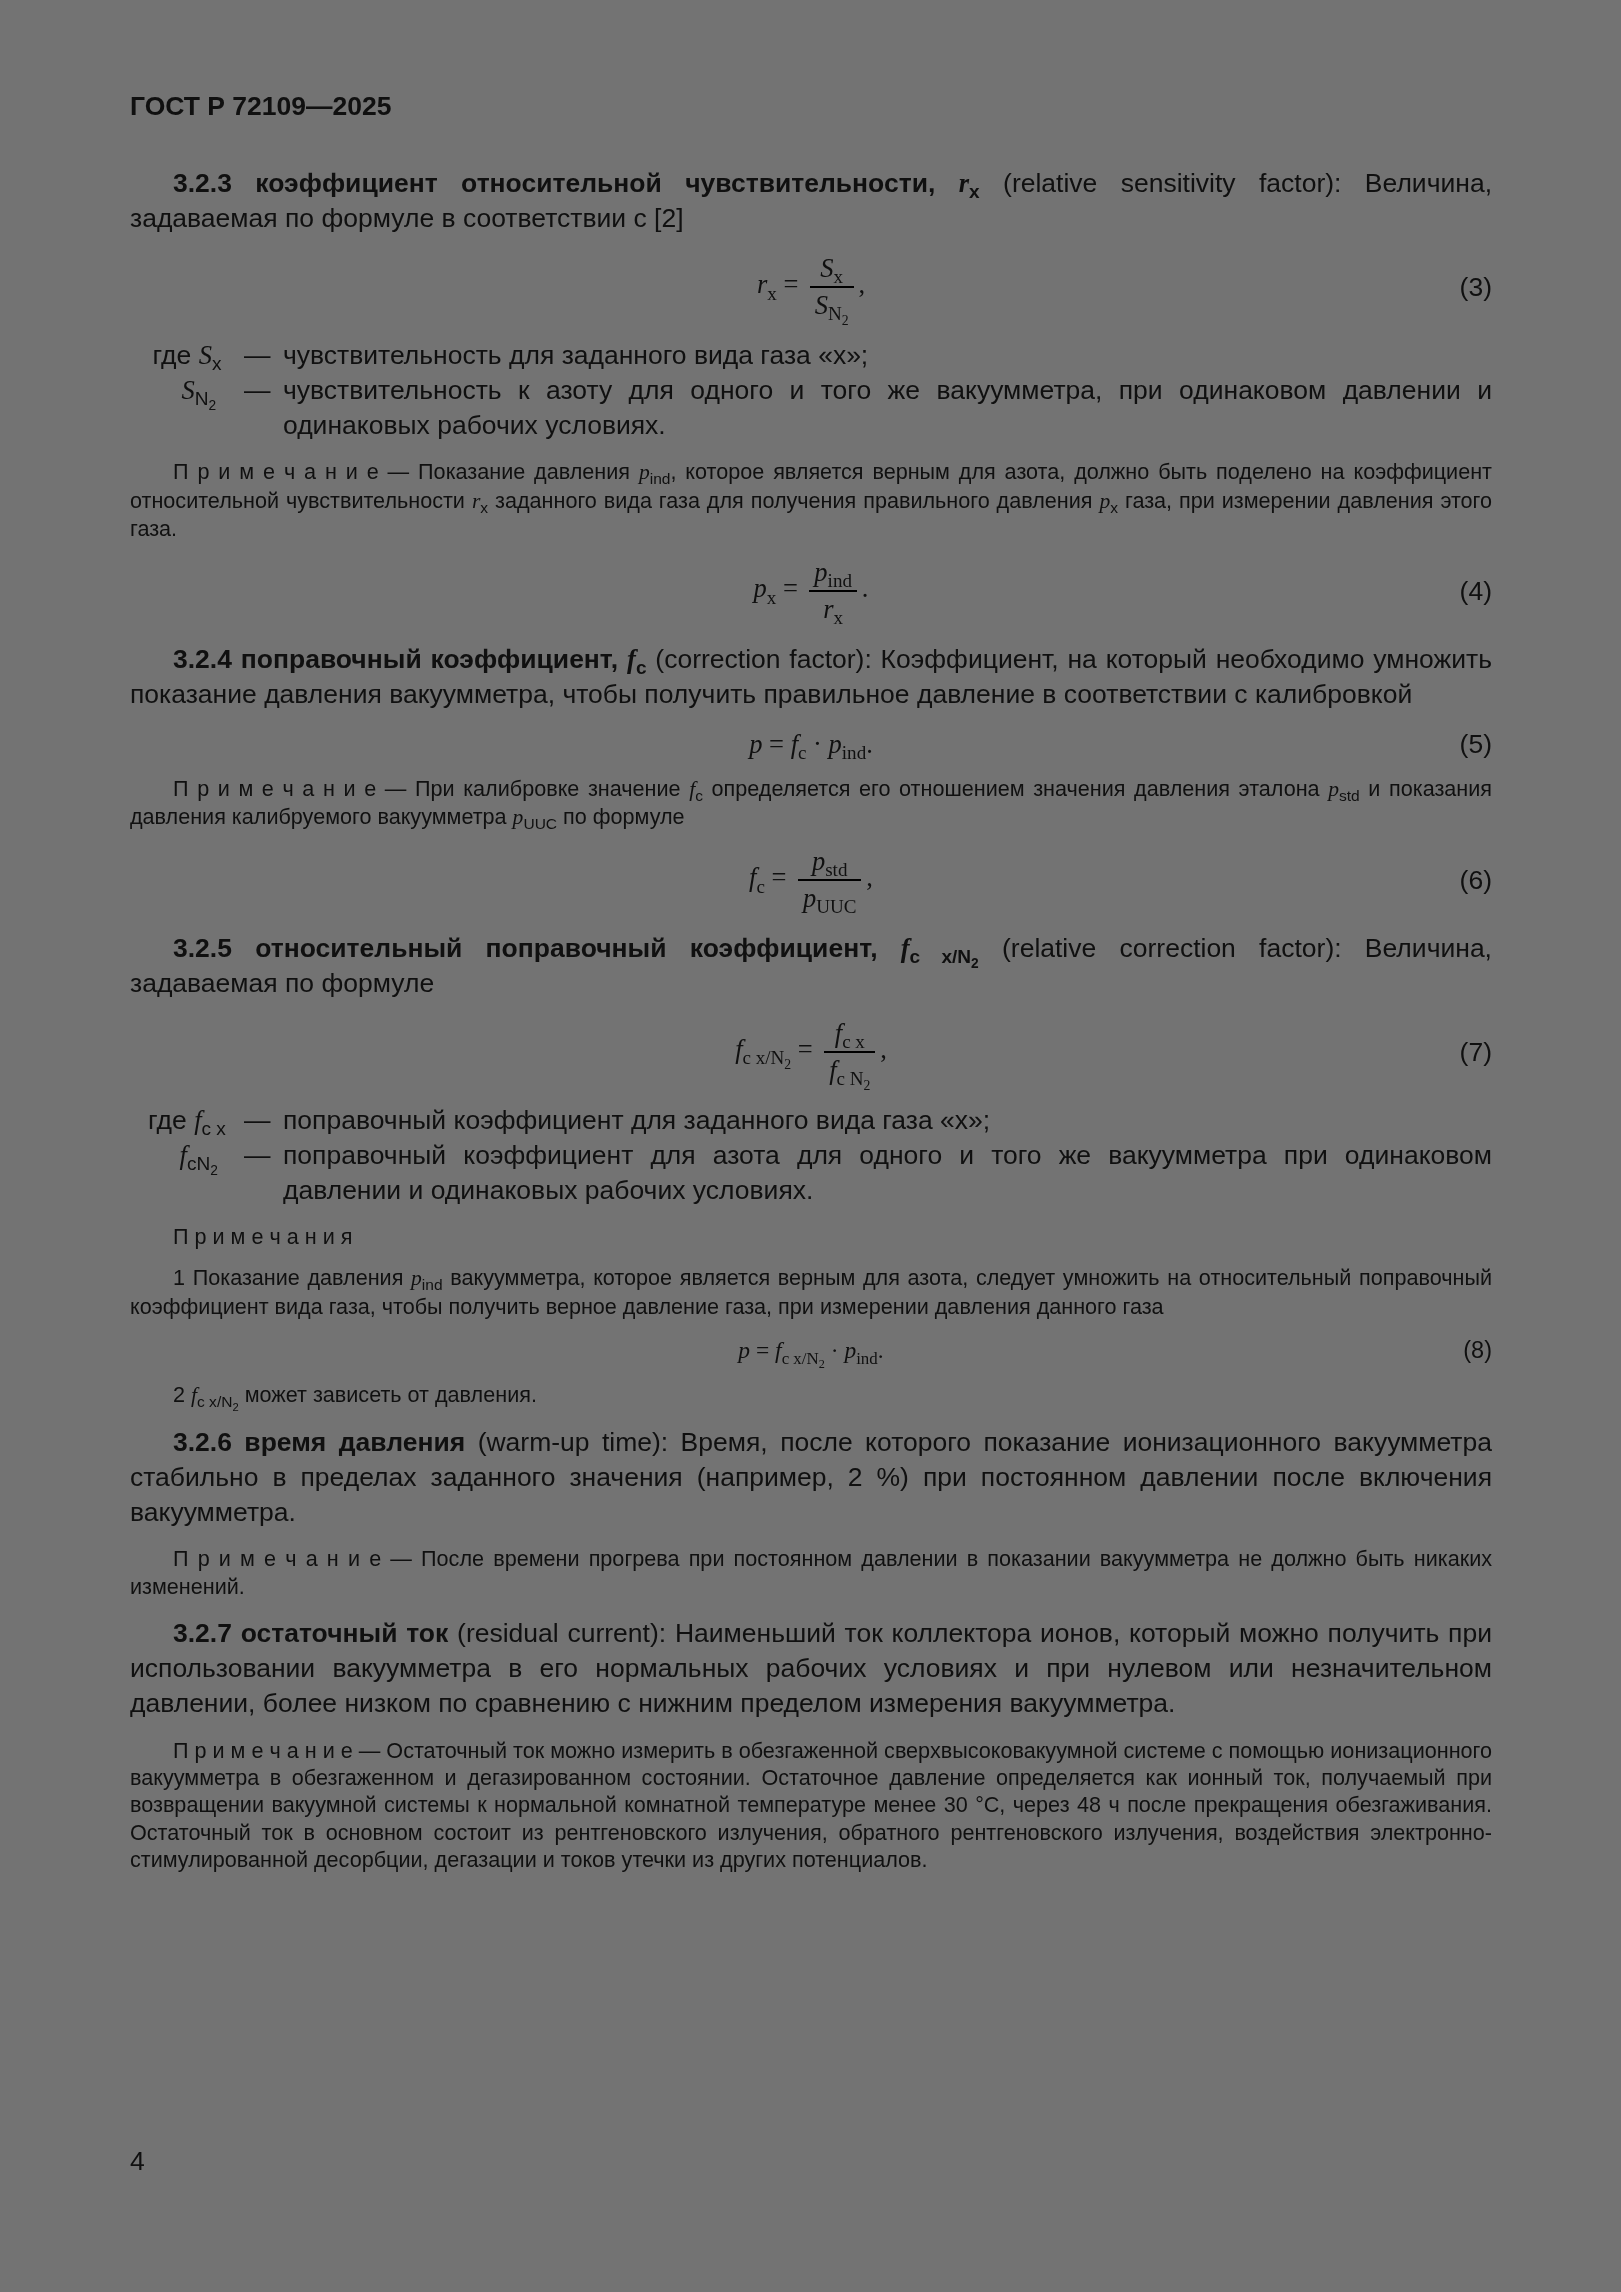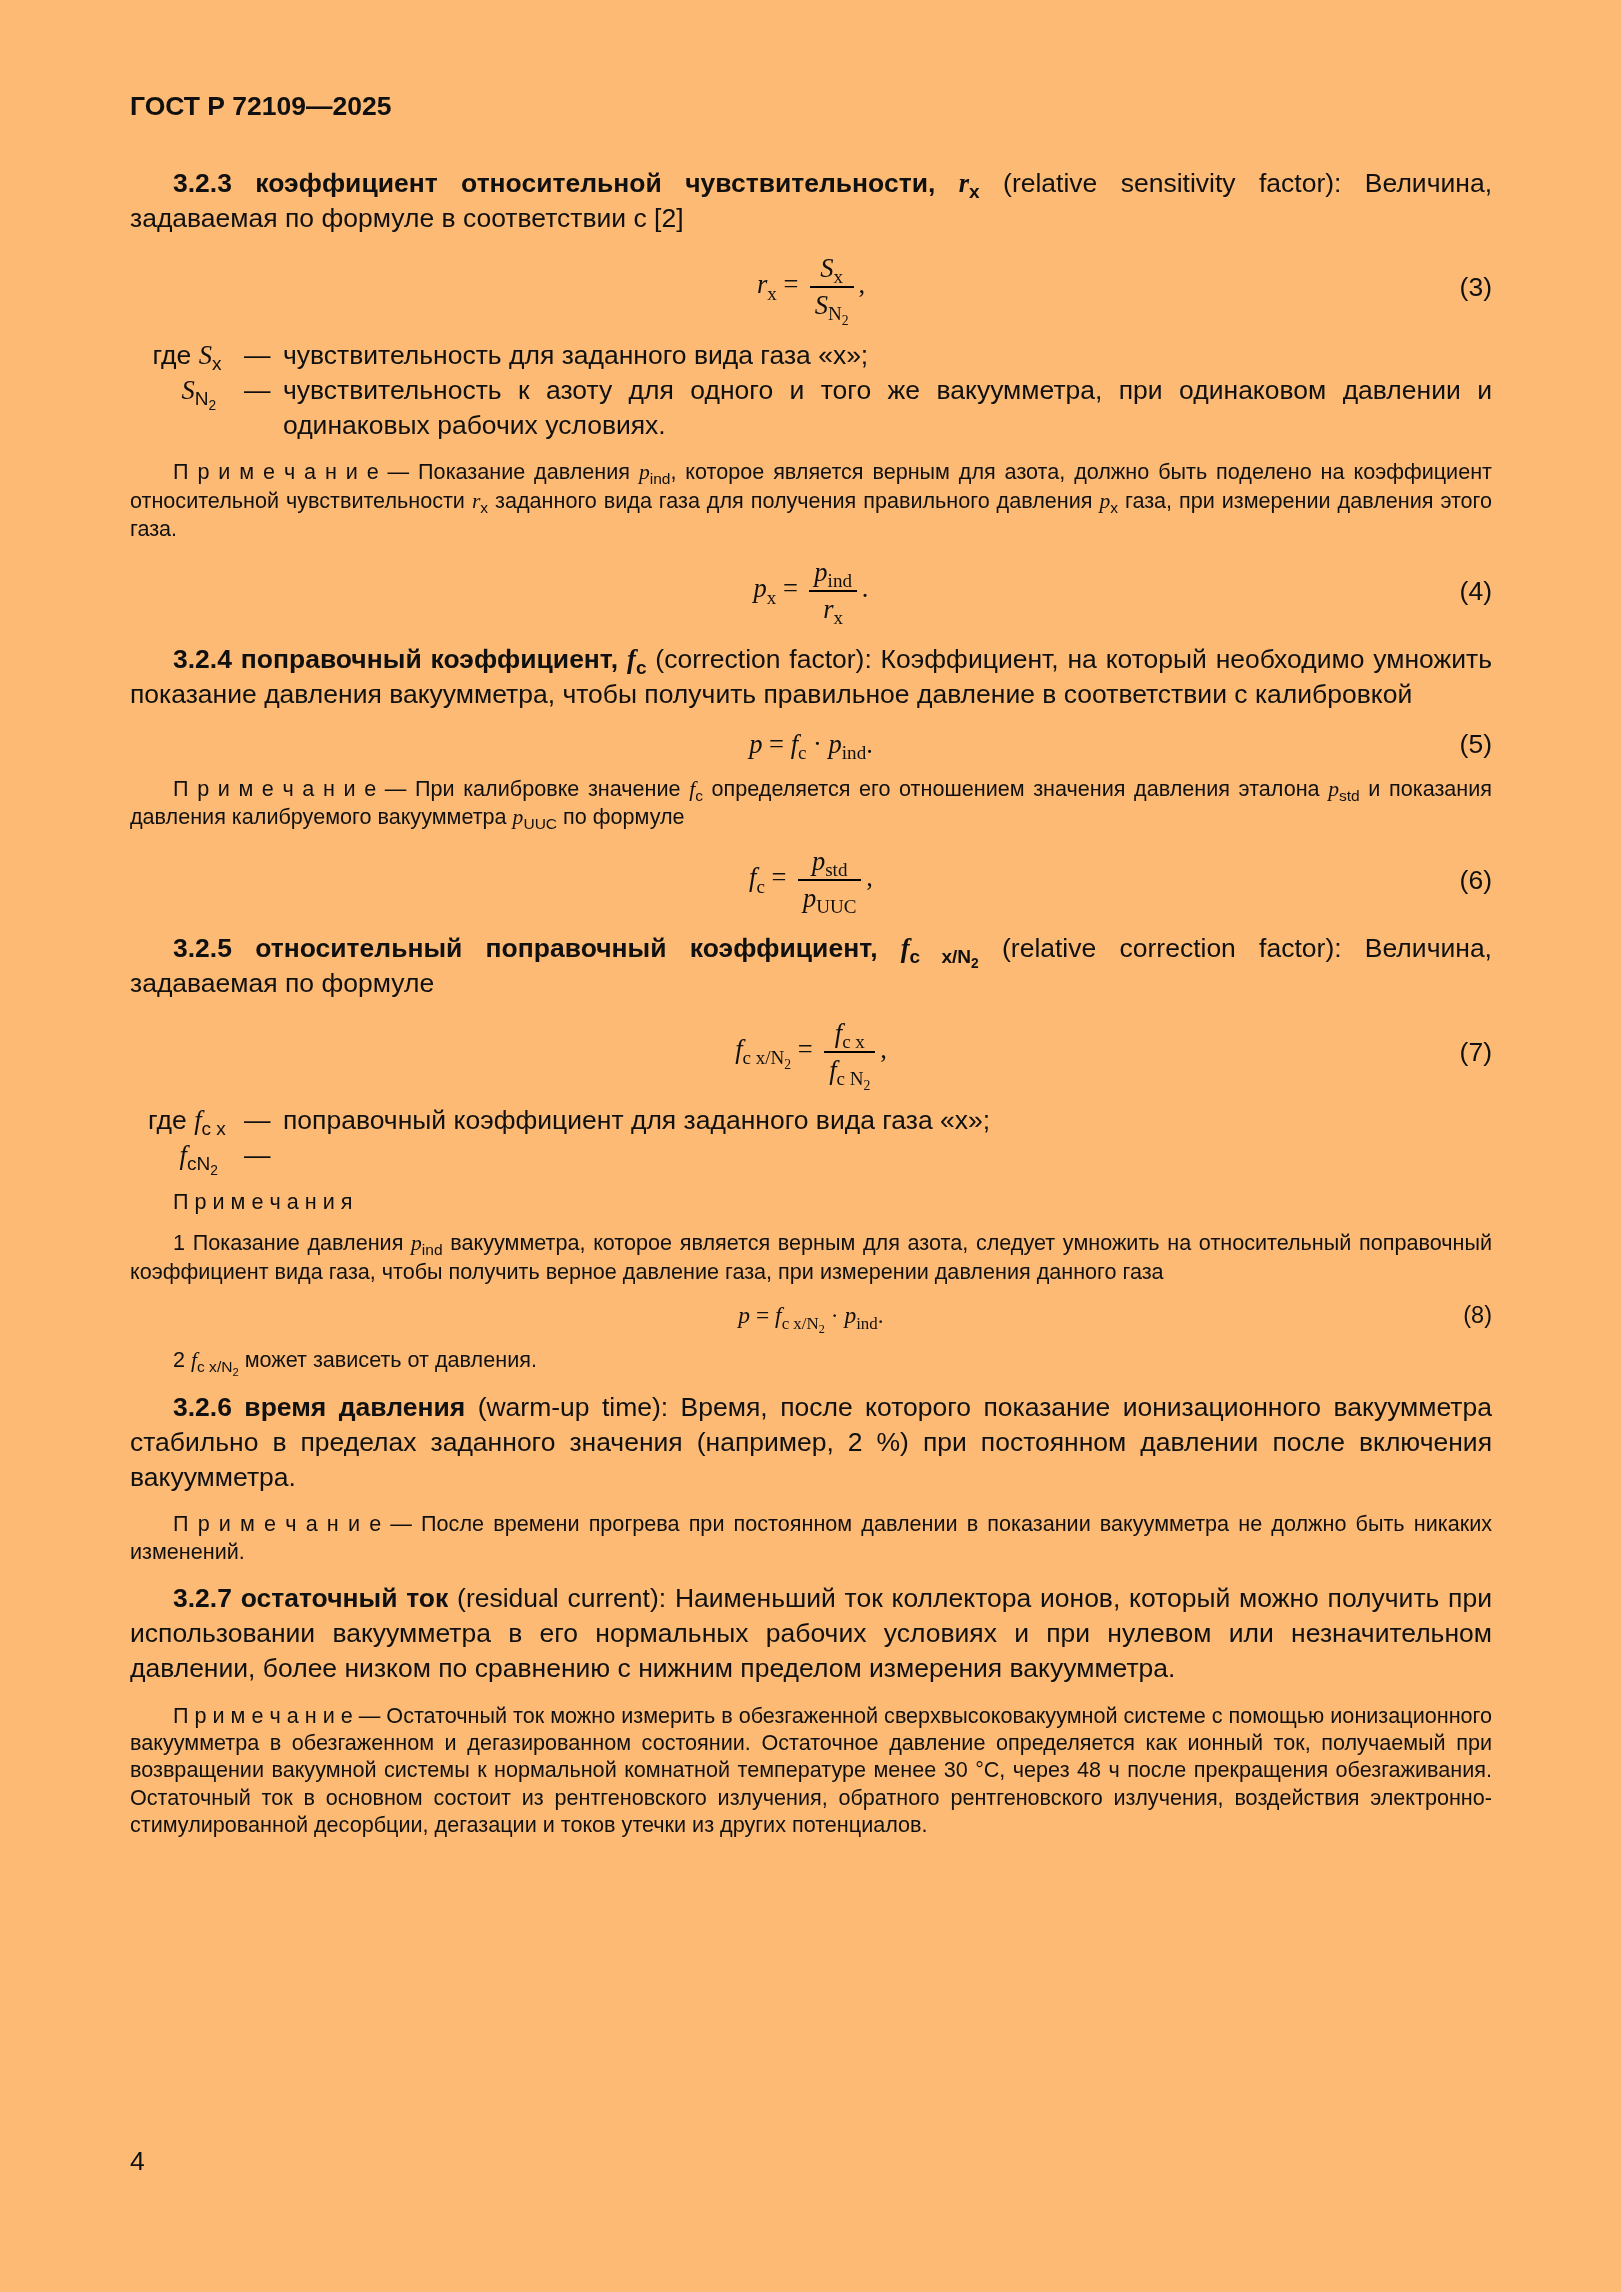--- a/index.html
+++ b/index.html
@@ -1,20 +1,20 @@
 <!DOCTYPE html>
 <html lang="ru"><head>
 <meta charset="utf-8">
 <title>ГОСТ Р 72109—2025 — страница 4</title>
 <style>
   * { box-sizing: border-box; }
   html, body { margin: 0; padding: 0; background: #ffffff; }
   .page {
     width: 1621px; height: 2293px;
-    background: #fdba74; color: #101010;
+    background: #737373; color: #101010;
     position: relative; margin: 0 auto;
     font-family: "Liberation Sans", sans-serif;
     padding: 90px 129px 0 130px;
     overflow: hidden;
   }
   .doc-header {
     font-weight: bold; font-size: 26.5px; line-height: 33px;
     margin: 0 0 43px 0;
   }
   .para {
@@ -128,20 +128,21 @@
 
   <div class="where">
     <div class="where-row">
       <span class="wterm">где <i>f</i><sub>c x</sub></span>
       <span class="wdash">—</span>
       <span class="wtext">поправочный коэффициент для заданного вида газа «x»;</span>
     </div>
     <div class="where-row indent">
       <span class="wterm"><i>f</i><sub>cN<sub>2</sub></sub></span>
       <span class="wdash">—</span>
+      <span class="wtext">поправочный коэффициент для азота для одного и того же вакуумметра при одинаковом давлении и одинаковых рабочих условиях.</span>
     </div>
   </div>
 
   <p class="notes-title">П р и м е ч а н и я</p>
   <p class="note-item">1 Показание давления <i>p</i><sub>ind</sub> вакуумметра, которое является верным для азота, следует умножить на относительный поправочный коэффициент вида газа, чтобы получить верное давление газа, при измерении давления данного газа</p>
 
   <div class="formula-row small">
     <span class="math"><i>p</i> = <i>f</i><sub>c x/N<sub>2</sub></sub> · <i>p</i><sub>ind</sub>.</span>
     <span class="formula-num">(8)</span>
   </div>

